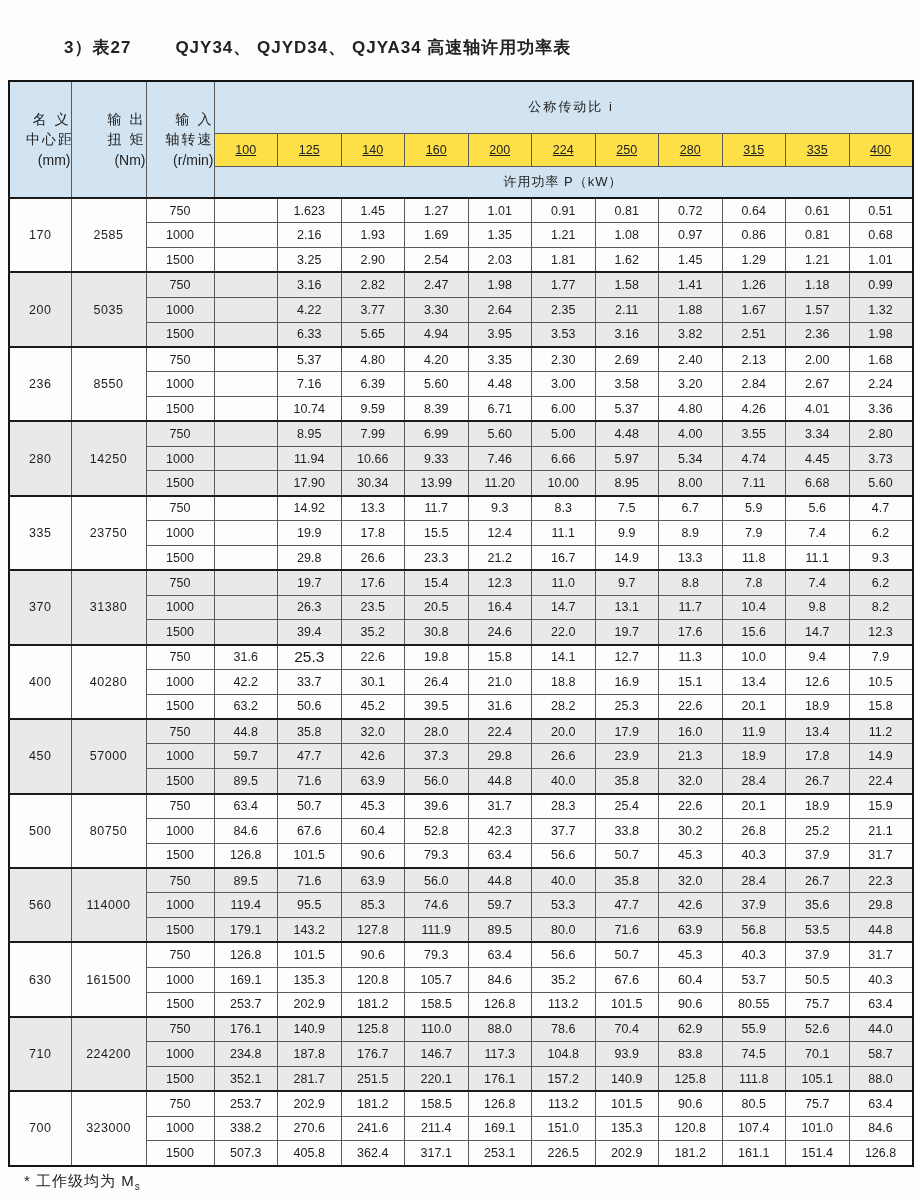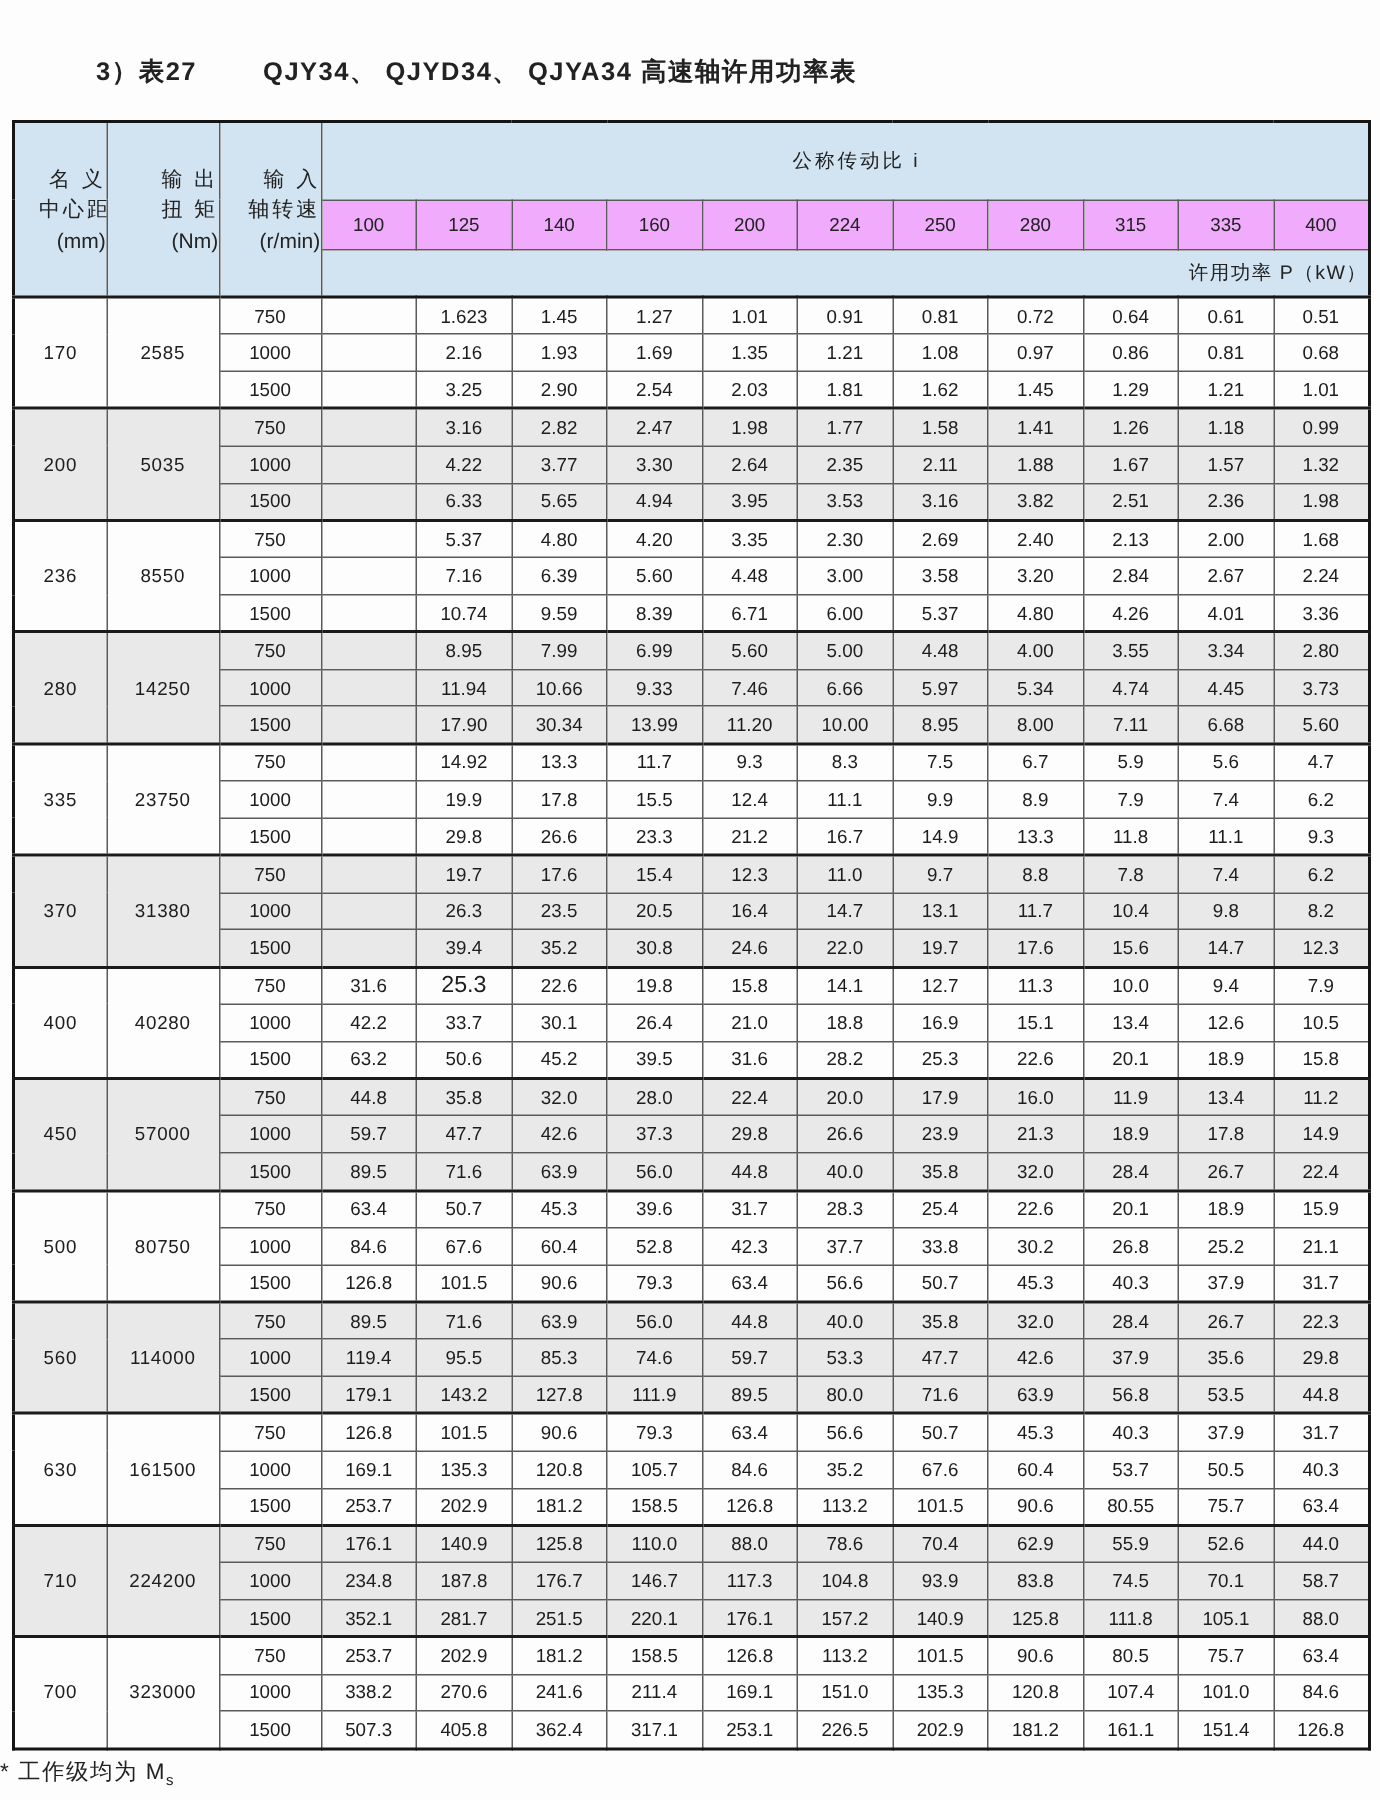--- a/index.html
+++ b/index.html
@@ -43,43 +43,44 @@
   thead th {
     background: #d2e4f1;
     font-weight: normal;
     font-size: 13px;
     color: #222;
   }
   thead .corner-cell { font-size: 14px; line-height: 1.45; letter-spacing: 1px; text-align: right; }
   thead .corner-cell .unit { letter-spacing: 0; }
   tr.ratio-numbers-row { height: 33px; }
   tr.ratio-numbers-row th {
-    background: #f0abfc;
+    background: #fde047;
     font-size: 12.5px;
     letter-spacing: 0;
+    text-decoration: underline;
   }
   tr.ratio-title-row { height: 52px; }
   tr.ratio-title-row th { letter-spacing: 2px; padding-left: 16px; }
   tr.power-title-row { height: 32px; }
   tr.power-title-row th { letter-spacing: 1px; }
-  thead tr.power-title-row th { border-bottom: 2px solid #151515; text-align: right; }
+  thead tr.power-title-row th { border-bottom: 2px solid #151515; }
   tbody tr { height: 24.82px; }
   tbody td {
     font-size: 12.5px;
     color: #1d1d1d;
     border-color: #6e6e6e;
     background: #fdfdfd;
   }
   tbody tr.shaded td { background: #e9e9e9; }
   tbody tr.group-start td { border-top: 2px solid #1b1b1b; }
   td.center-cell, td.torque-cell { font-size: 12.5px; letter-spacing: 0.5px; }
   td.value-large { font-size: 15.5px; }
   .footnote {
     position: absolute;
-    left: 0; top: 1172px;
+    left: 24px; top: 1172px;
     font-size: 15px;
     color: #222;
     letter-spacing: 1px;
   }
   .footnote sub { font-size: 10px; }
 </style>
 </head>
 <body>
 
 <div class="page">

